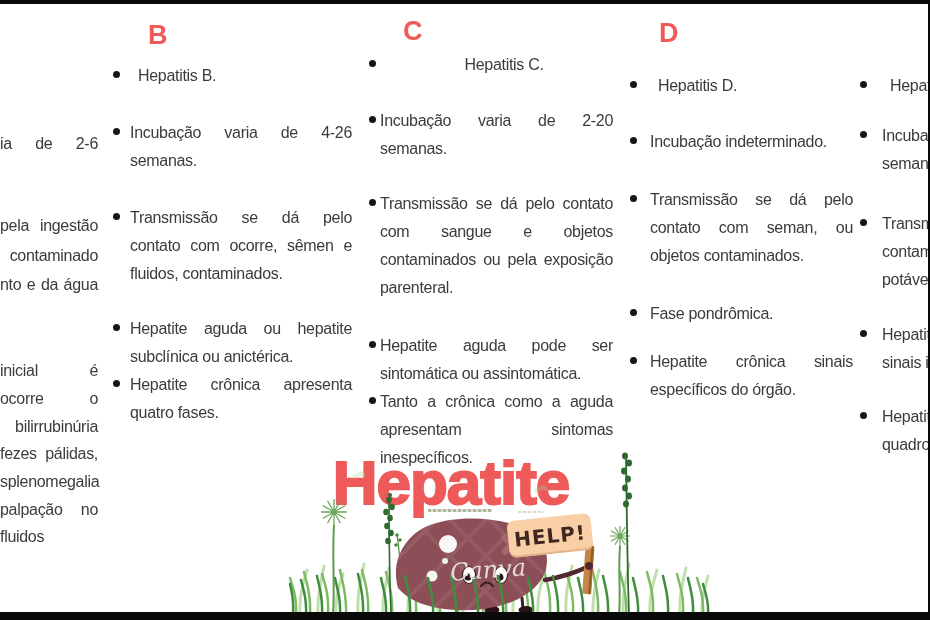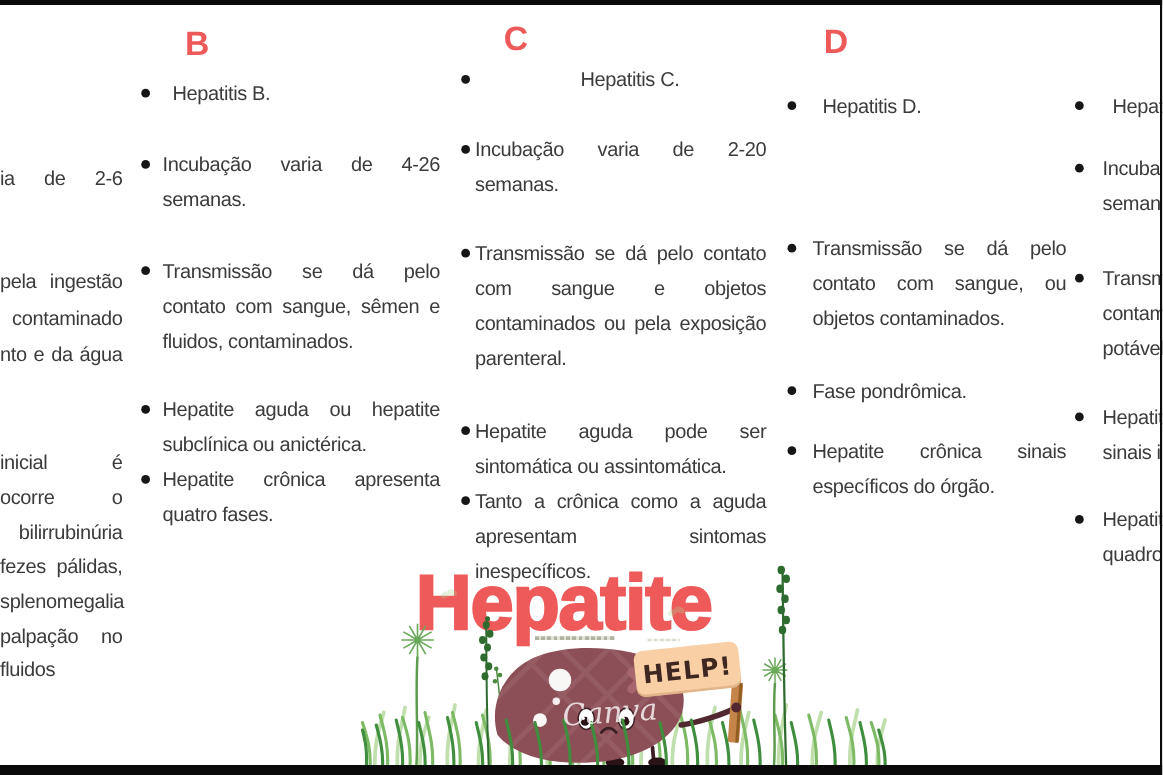--- a/index.html
+++ b/index.html
@@ -82,21 +82,21 @@
       <div class="ln ind">Hepatitis B.</div>
     </div>
     <div class="item" style="top:119px">
       <span class="dot"></span>
       <div class="ln jl">Incubação varia de 4-26</div>
       <div class="ln">semanas.</div>
     </div>
     <div class="item" style="top:204px">
       <span class="dot"></span>
       <div class="ln jl">Transmissão se dá pelo</div>
-      <div class="ln jl">contato com sangue, sêmen e</div>
+      <div class="ln jl">contato com ocorre, sêmen e</div>
       <div class="ln">fluidos, contaminados.</div>
     </div>
     <div class="item" style="top:315px">
       <span class="dot"></span>
       <div class="ln jl">Hepatite aguda ou hepatite</div>
       <div class="ln">subclínica ou anictérica.</div>
     </div>
     <div class="item" style="top:371px">
       <span class="dot"></span>
       <div class="ln jl">Hepatite crônica apresenta</div>
@@ -132,24 +132,28 @@
       <div class="ln jl">apresentam sintomas</div>
       <div class="ln">inespecíficos.</div>
     </div>
   </div>
 
   <div class="col col-d">
     <div class="item" style="top:72px">
       <span class="dot"></span>
       <div class="ln ind">Hepatitis D.</div>
     </div>
+    <div class="item" style="top:128px">
+      <span class="dot"></span>
+      <div class="ln">Incubação indeterminado.</div>
+    </div>
     <div class="item" style="top:186px">
       <span class="dot"></span>
       <div class="ln jl">Transmissão se dá pelo</div>
-      <div class="ln jl">contato com sangue, ou</div>
+      <div class="ln jl">contato com seman, ou</div>
       <div class="ln">objetos contaminados.</div>
     </div>
     <div class="item" style="top:300px">
       <span class="dot"></span>
       <div class="ln">Fase pondrômica.</div>
     </div>
     <div class="item" style="top:348px">
       <span class="dot"></span>
       <div class="ln jl">Hepatite crônica sinais</div>
       <div class="ln">específicos do órgão.</div>

